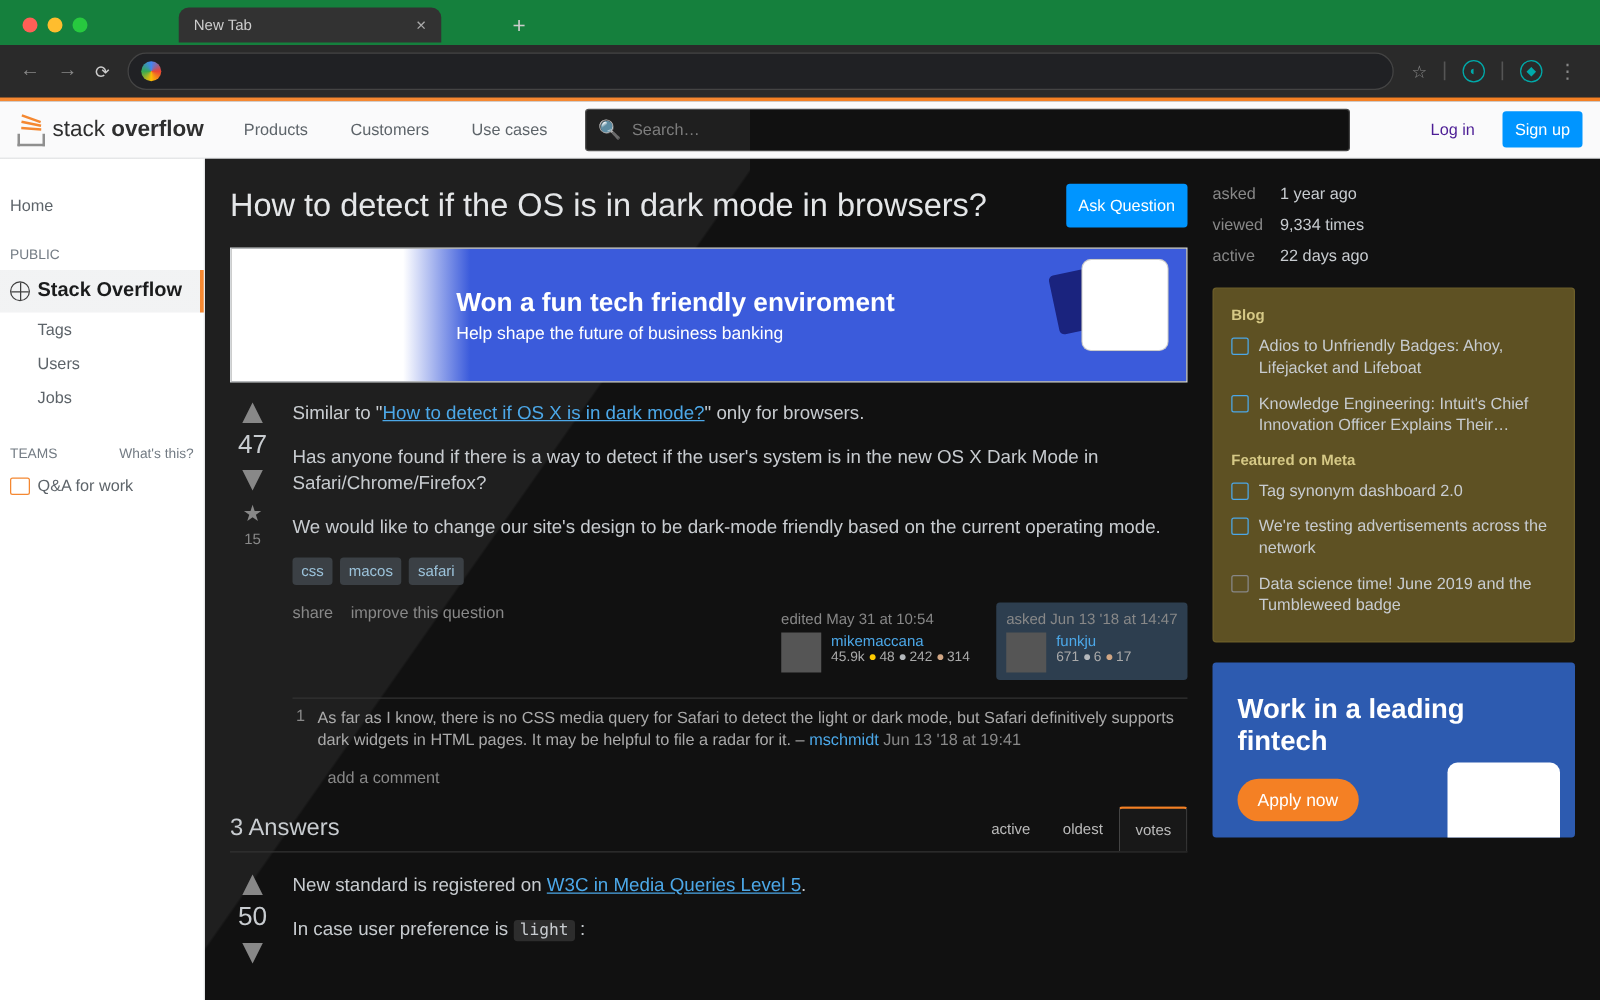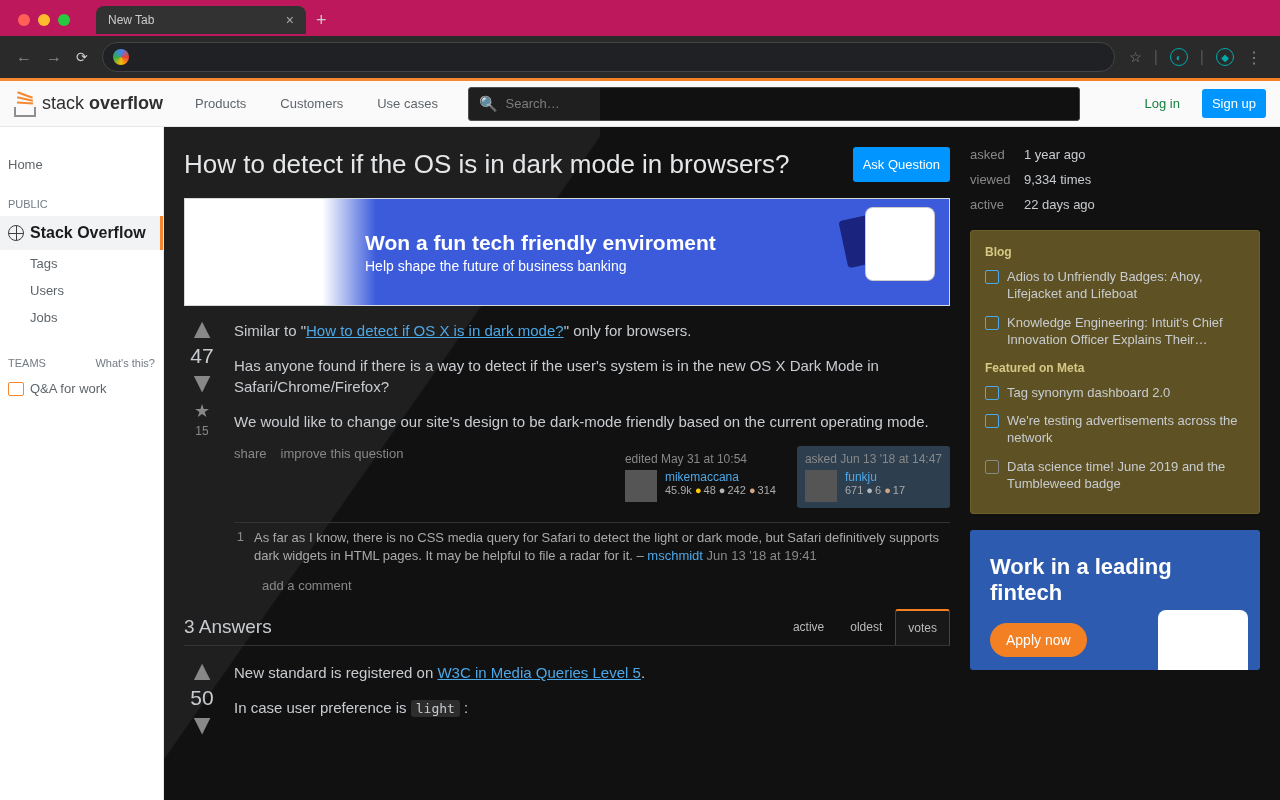--- a/index.html
+++ b/index.html
@@ -1,18 +1,18 @@
 <!DOCTYPE html>
 <html><head>
 <meta charset="utf-8">
 <style>
 * { margin: 0; padding: 0; box-sizing: border-box; font-family: -apple-system, BlinkMacSystemFont, "Segoe UI", Arial, sans-serif; }
 body { background: #1e1e1e; color: #c8ccd0; width: 1280px; height: 800px; overflow: hidden; }
 .browser-chrome { height: 78px; background: #2a2a2a; border-bottom: 1px solid #111; }
-.tab-bar { height: 36px; display: flex; align-items: center; padding: 4px 8px 0; background: #be185d; }
+.tab-bar { height: 36px; display: flex; align-items: center; padding: 4px 8px 0; background: #15803d; gap: 47px; }
 .traffic-lights { display: flex; gap: 8px; padding: 0 10px; }
 .tl { width: 12px; height: 12px; border-radius: 50%; }
 .tl.red { background: #ff5f56; }
 .tl.yellow { background: #ffbd2e; }
 .tl.green { background: #27c93f; }
 .tab { display: flex; align-items: center; background: #323232; border-radius: 8px 8px 0 0; padding: 6px 12px; margin-left: 16px; width: 210px; color: #ccc; font-size: 12px; }
 .tab .close { margin-left: auto; font-size: 14px; color: #aaa; }
 .new-tab { color: #ccc; font-size: 18px; margin-left: 10px; }
 .addr-bar { height: 42px; display: flex; align-items: center; padding: 0 16px; gap: 14px; background: #2a2a2a; }
 .nav-arrow { color: #888; font-size: 16px; }
@@ -30,21 +30,21 @@
 .logo-tray { position: absolute; bottom: 0; width: 22px; height: 10px; border: 2px solid #888; border-top: none; }
 .logo-lines { position: absolute; top: 3px; left: 3px; }
 .logo-line { width: 16px; height: 2px; background: #f48024; margin-bottom: 2px; }
 .logo-text { font-size: 18px; color: #222; }
 .logo-text b { font-weight: 700; }
 .nav-link { font-size: 13px; color: #535a60; padding: 0 12px; }
 .search-wrap { flex: 1; max-width: 612px; margin-left: 8px; }
 .search-box { display: flex; align-items: center; background: #111; border: 1px solid #444; border-radius: 3px; padding: 7px 10px; }
 .search-box .sicon { color: #999; font-size: 15px; margin-right: 8px; }
 .search-box input { background: transparent; border: none; color: #999; font-size: 13px; outline: none; flex: 1; }
-.login-link { color: #15803d; font-size: 13px; margin-left: auto; padding: 0 12px; }
+.login-link { color: #4c1d95; font-size: 13px; margin-left: auto; padding: 0 12px; }
 .signup-btn { background: #0095ff; color: #fff; font-size: 13px; padding: 7px 10px; border-radius: 3px; }
 .main { display: flex; height: calc(800px - 78px - 3px - 46px); }
 .sidebar { width: 164px; background: #fff; border-right: 1px solid #e4e6e8; padding: 24px 0; }
 .sb-item { font-size: 13px; color: #535a60; padding: 6px 8px 6px 8px; }
 .sb-home { padding-left: 8px; margin-bottom: 14px; }
 .sb-label { font-size: 11px; color: #6a737c; padding: 6px 8px; text-transform: uppercase; }
 .sb-active { background: #f1f2f3; border-right: 3px solid #f48024; font-weight: 700; color: #0c0d0e; display: flex; align-items: center; padding: 8px; }
 .globe { width: 16px; height: 16px; border-radius: 50%; border: 1.5px solid #333; margin-right: 6px; position: relative; }
 .globe::before { content: ''; position: absolute; left: 50%; top: 0; bottom: 0; width: 1px; background: #333; }
 .globe::after { content: ''; position: absolute; top: 50%; left: 0; right: 0; height: 1px; background: #333; }
@@ -222,20 +222,25 @@
           <div class="vote-arrow">▲</div>
           <div class="vote-count">47</div>
           <div class="vote-arrow">▼</div>
           <div class="vote-star">★</div>
           <div class="vote-favs">15</div>
         </div>
         <div class="post">
           <p><span>Similar to "</span><a>How to detect if OS X is in dark mode?</a><span>" only for browsers.</span></p>
           <p>Has anyone found if there is a way to detect if the user's system is in the new OS X Dark Mode in Safari/Chrome/Firefox?</p>
           <p>We would like to change our site's design to be dark-mode friendly based on the current operating mode.</p>
+          <div class="tags">
+            <span class="tag">css</span>
+            <span class="tag">macos</span>
+            <span class="tag">safari</span>
+          </div>
           <div class="post-footer">
             <div class="post-actions">
               <span>share</span>
               <span>improve this question</span>
             </div>
             <div class="user-cards">
               <div class="user-card">
                 <div class="uc-time">edited May 31 at 10:54</div>
                 <div class="uc-row">
                   <div class="uc-av"></div>

